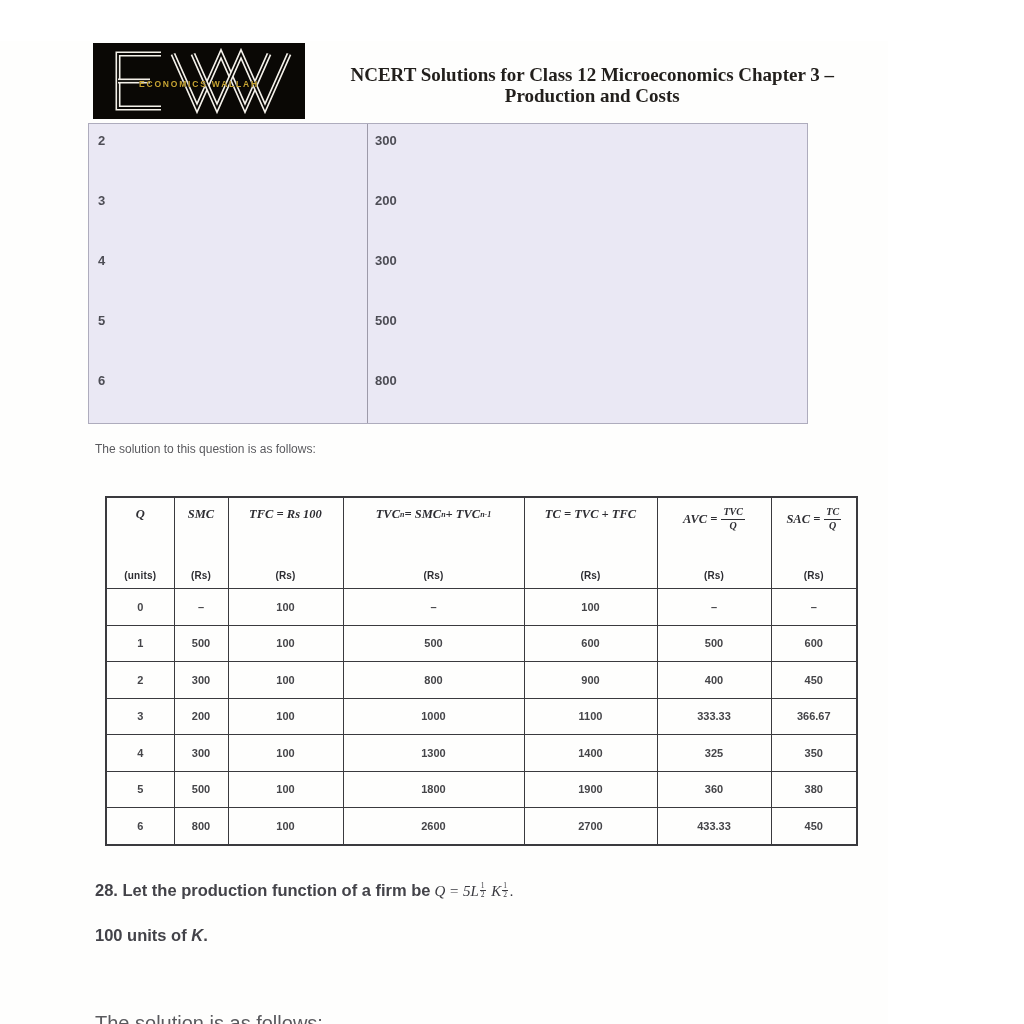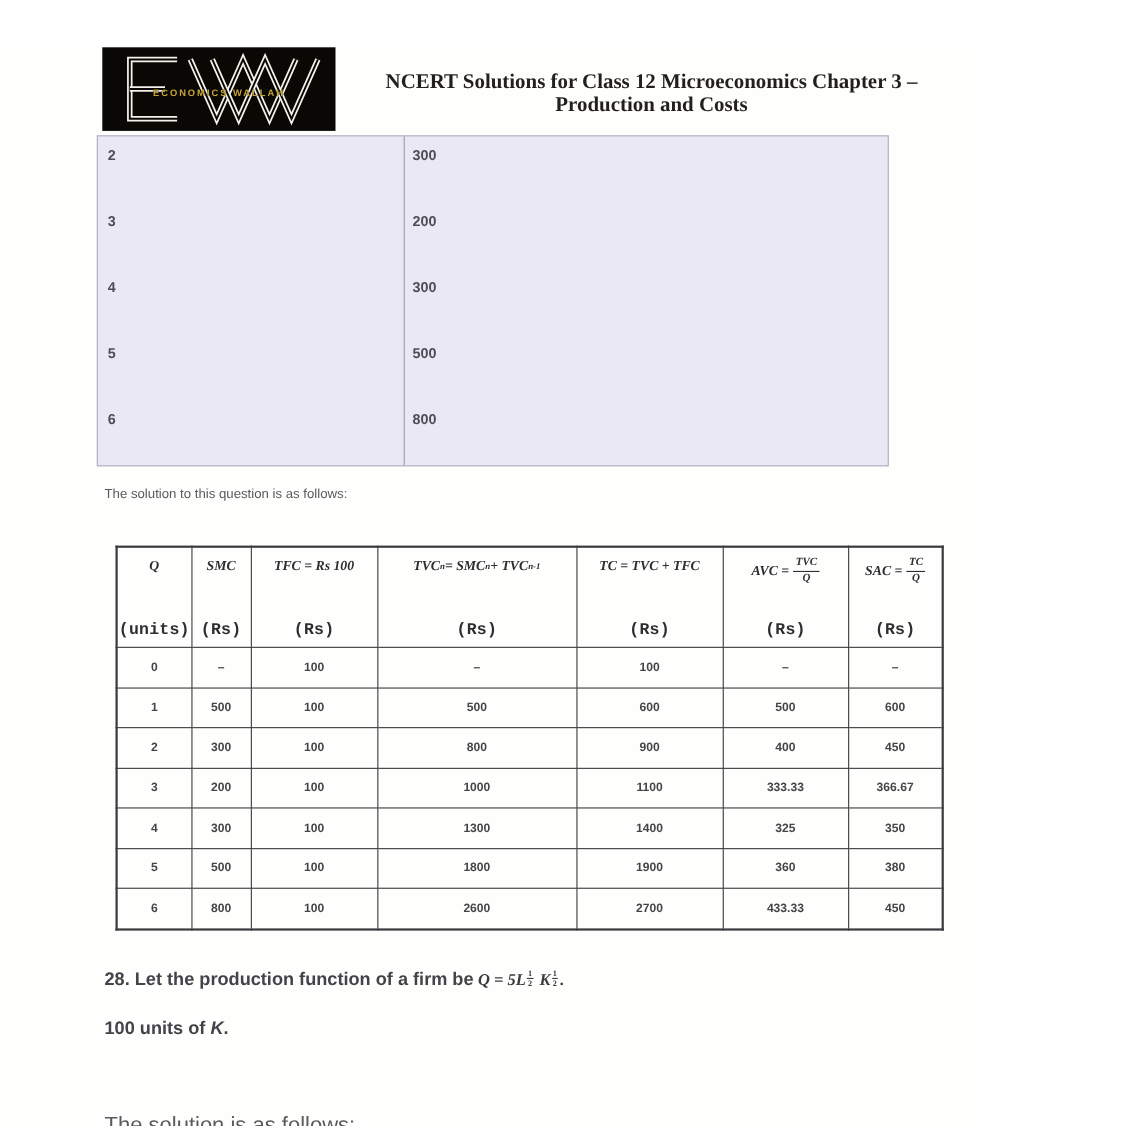--- a/index.html
+++ b/index.html
@@ -34,32 +34,32 @@
   .cost-table{position:absolute;left:105px;top:455px;width:751px;
     border-collapse:collapse;table-layout:fixed;background:#fefefd;}
   .cost-table th,.cost-table td{border:1px solid #3a3a3e;}
   .cost-table{border:2px solid #3a3a3e;}
   .cost-table th{height:90px;vertical-align:top;padding:0;}
   .hwrap{display:flex;flex-direction:column;justify-content:space-between;
     height:74px;padding:9px 1px 7px 1px;align-items:center;}
   .hf{font-family:"Liberation Serif",serif;font-style:italic;font-weight:bold;
     font-size:12.5px;color:#2d2d32;white-space:nowrap;display:flex;align-items:center;}
   .hf sub{font-size:8px;}
-  .hu{font-size:15px;font-weight:bold;color:#2d2d32;letter-spacing:0.2px;font-family:Liberation Mono, monospace;}
+  .hu{font-size:10px;font-weight:bold;color:#2d2d32;letter-spacing:0.2px;}
   .frac{display:inline-flex;flex-direction:column;align-items:center;
     font-size:10px;line-height:1.05;margin-left:4px;}
   .frac .num{border-bottom:1px solid #2d2d32;padding:0 2px 1px 2px;}
   .frac .den{padding-top:1px;}
   .cost-table td{height:33.5px;text-align:center;font-size:11px;font-weight:600;
     color:#454549;}
 
   
   .q28{position:absolute;left:95px;top:840px;font-size:16.5px;font-weight:bold;
     color:#434349;white-space:nowrap;}
-  .q-formula{font-family:"Liberation Serif",serif;font-style:italic;font-weight:bold;
+  .q-formula{font-family:"Liberation Serif",serif;font-style:italic;font-weight:normal;
     font-size:15px;color:#3a3a40;margin-left:4px;}
   .supfrac{display:inline-flex;flex-direction:column;align-items:center;
     font-size:7.5px;line-height:1.1;transform:translateY(-8px);
     font-style:normal;margin:0 2px 0 1px;}
   .supfrac .sn{border-bottom:1px solid #3a3a40;padding:0 1px;}
   .find-block{position:absolute;left:95px;top:881px;width:870px;
     font-size:16.5px;font-weight:bold;color:#434349;line-height:27.5px;}
   .find-line{display:block;}
   .var-it{font-style:italic;font-family:"Liberation Sans",sans-serif;}
 

